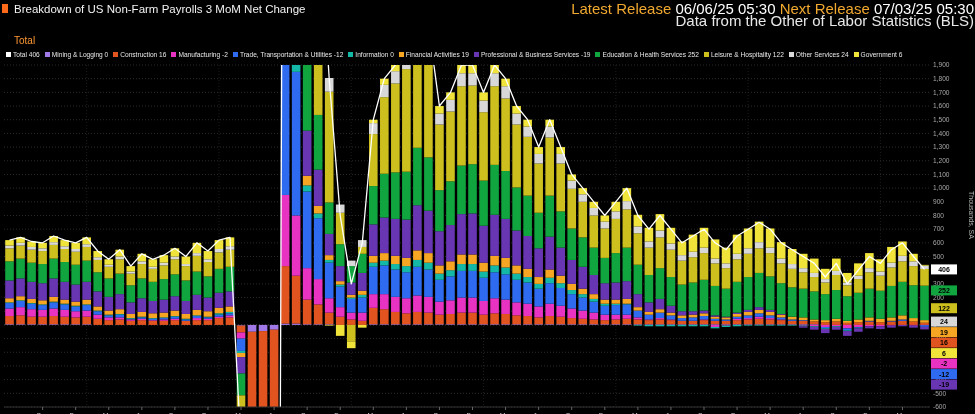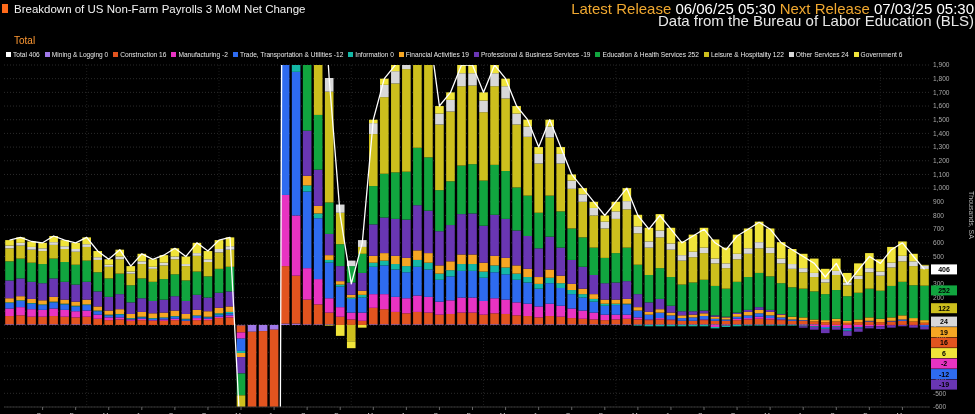--- a/index.html
+++ b/index.html
@@ -29,21 +29,21 @@
     <div class="title">Breakdown of US Non-Farm Payrolls 3 MoM Net Change</div>
     <div class="subtitle">Total</div>
   </div>
   <div class="hdr-right">
     <div>
       <span class="lbl">Latest Release</span>
       <span class="val">06/06/25 05:30</span>
       <span class="lbl">Next Release</span>
       <span class="val">07/03/25 05:30</span>
     </div>
-    <div class="src">Data from the Bureau of Labor Education (BLS)</div>
+    <div class="src">Data from the Other of Labor Statistics (BLS)</div>
   </div>
 </div>
 
 <div class="legend" id="legend">
     <span class="legend-item">
       <span class="swatch" style="background: rgb(255, 255, 255);"></span>
       <span>Total 406</span>
     </span>
     <span class="legend-item">
       <span class="swatch" style="background: rgb(160, 120, 232);"></span>

